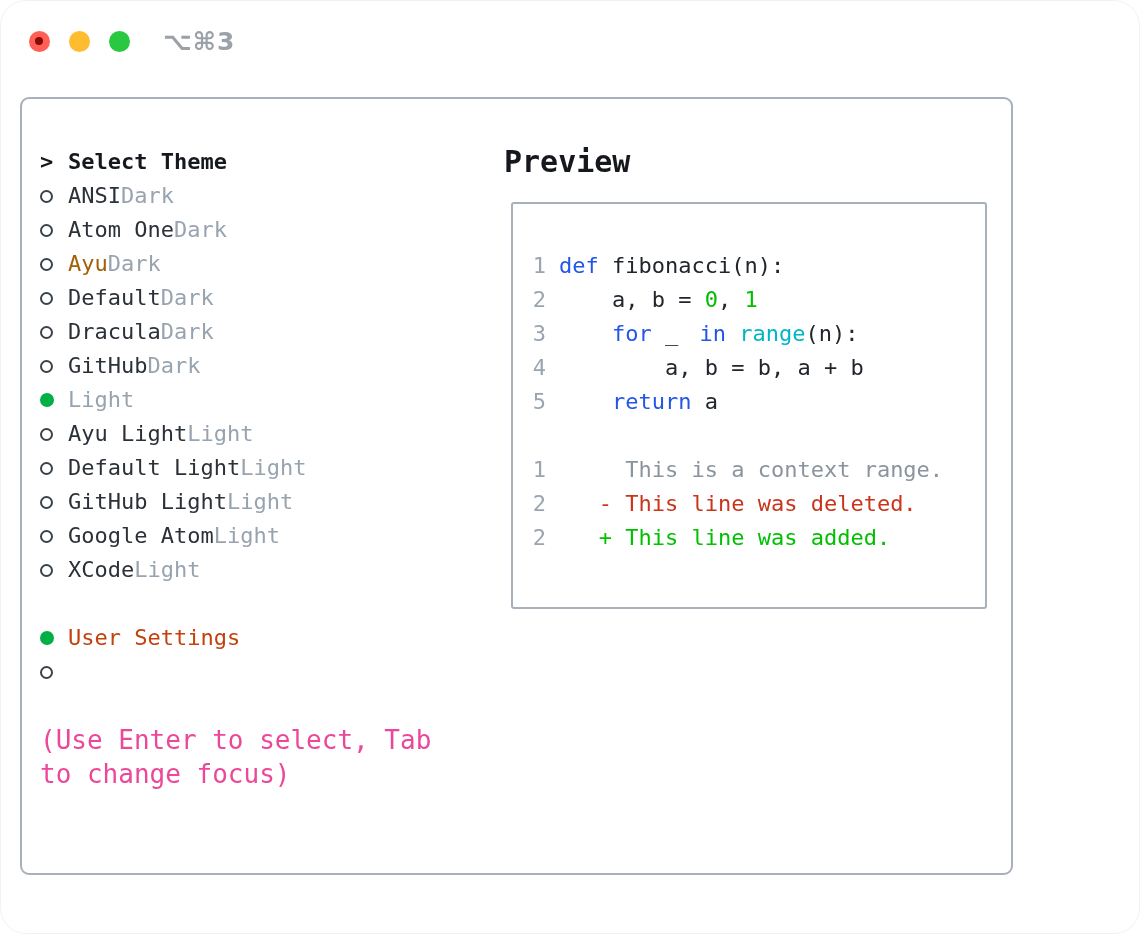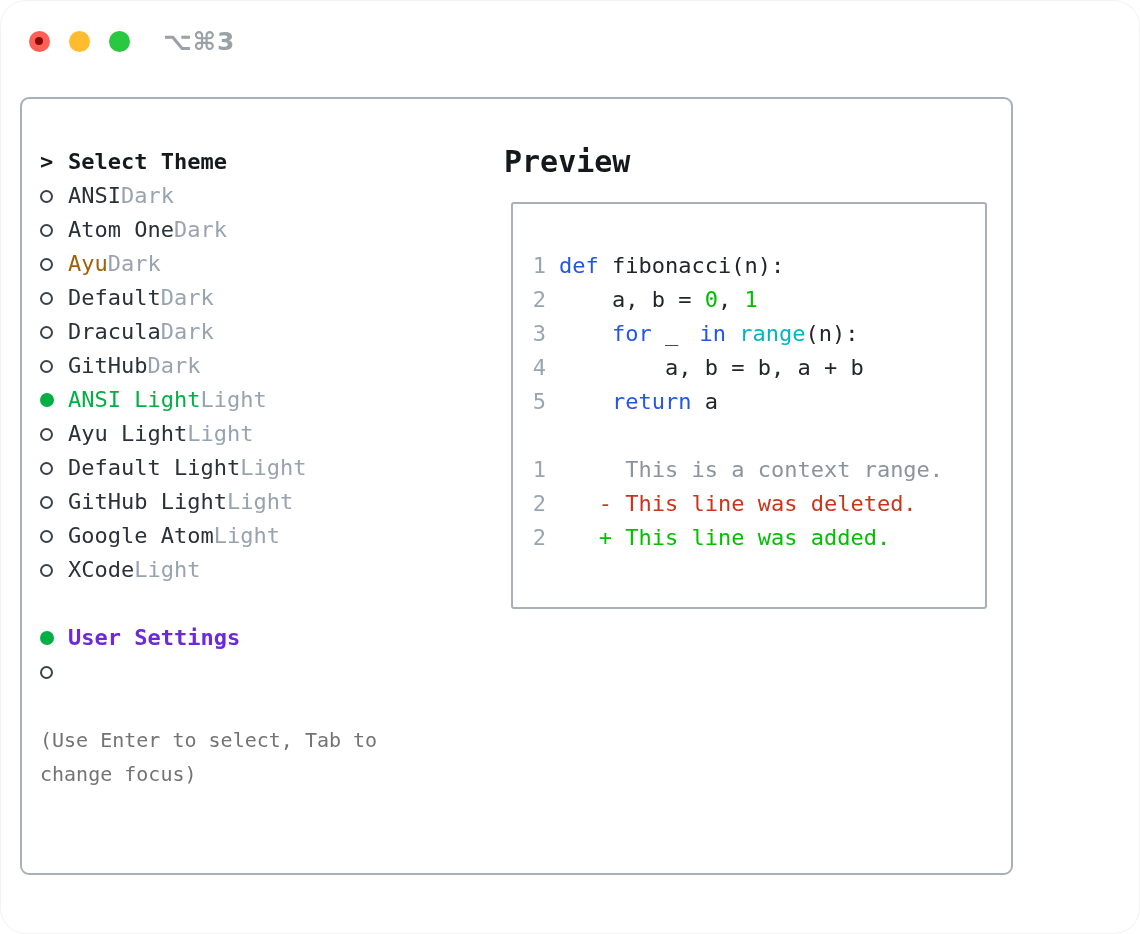--- a/index.html
+++ b/index.html
@@ -25,21 +25,21 @@
   }
   .leftcol{position:absolute;left:18px;top:46px;width:440px;font-size:22px;color:#2b3138;}
   .row{display:flex;height:34px;line-height:34px;align-items:center;white-space:pre;}
   .marker{width:28px;flex:0 0 28px;display:flex;align-items:center;}
   .circle{width:13px;height:13px;border-radius:50%;border:2px solid #3a424c;box-sizing:border-box;}
   .circle.filled{border:none;width:14px;height:14px;}
   .prompt{font-weight:700;color:#15191e;line-height:34px;}
   .heading{font-weight:700;color:#15191e;}
   .muted{color:#98a3b0;}
   .spacer{height:34px;}
-  .hint{margin-top:34px;width:420px;color:#737373;font-size:20px;line-height:34px;}
+  .hint{margin-top:34px;width:420px;color:#ec4899;font-size:26px;line-height:34px;}
   
   .preview-title{position:absolute;left:482px;top:46px;font-size:30px;line-height:34px;font-weight:700;color:#15191e;}
   .preview-box{
     position:absolute;left:489px;top:103px;width:476px;height:407px;
     border:2px solid #a8b0ba;border-radius:3px;box-sizing:border-box;background:#fff;
     padding:45px 0 0 19px;overflow:hidden;
   }
   .pline{display:flex;height:34px;line-height:34px;font-size:22px;}
   .ln{width:14px;flex:0 0 14px;text-align:right;margin-right:13px;}
   .lc{white-space:pre;text-align:right;}
@@ -64,33 +64,33 @@
         <span class="heading">Select Theme</span>
       </div>
 
       <div id="theme-list">
           <div class="row"><span class="marker"><span class="circle"></span></span><span style="color: rgb(43, 49, 56);">ANSI</span> <span class="muted">Dark</span></div>
           <div class="row"><span class="marker"><span class="circle"></span></span><span style="color: rgb(43, 49, 56);">Atom One</span> <span class="muted">Dark</span></div>
           <div class="row"><span class="marker"><span class="circle"></span></span><span style="color: #a16207;">Ayu</span> <span class="muted">Dark</span></div>
           <div class="row"><span class="marker"><span class="circle"></span></span><span style="color: rgb(43, 49, 56);">Default</span> <span class="muted">Dark</span></div>
           <div class="row"><span class="marker"><span class="circle"></span></span><span style="color: rgb(43, 49, 56);">Dracula</span> <span class="muted">Dark</span></div>
           <div class="row"><span class="marker"><span class="circle"></span></span><span style="color: rgb(43, 49, 56);">GitHub</span> <span class="muted">Dark</span></div>
-          <div class="row"><span class="marker"><span class="circle filled" style="background: rgb(0, 176, 68);"></span></span><span style="color: rgb(0, 176, 68);">ANSI Light</span> <span class="muted">Light</span></div>
+          <div class="row"><span class="marker"><span class="circle filled" style="background: rgb(0, 176, 68);"></span></span> <span class="muted">Light</span></div>
           <div class="row"><span class="marker"><span class="circle"></span></span><span style="color: rgb(43, 49, 56);">Ayu Light</span> <span class="muted">Light</span></div>
           <div class="row"><span class="marker"><span class="circle"></span></span><span style="color: rgb(43, 49, 56);">Default Light</span> <span class="muted">Light</span></div>
           <div class="row"><span class="marker"><span class="circle"></span></span><span style="color: rgb(43, 49, 56);">GitHub Light</span> <span class="muted">Light</span></div>
           <div class="row"><span class="marker"><span class="circle"></span></span><span style="color: rgb(43, 49, 56);">Google Atom</span> <span class="muted">Light</span></div>
           <div class="row"><span class="marker"><span class="circle"></span></span><span style="color: rgb(43, 49, 56);">XCode</span> <span class="muted">Light</span></div>
         </div>
 
       <div class="spacer"></div>
 
 
       <div id="apply-list">
-          <div class="row"><span class="marker"><span class="circle filled" style="background: rgb(0, 176, 68);"></span></span><span style="color: #6d28d9; font-weight: bold;">User Settings</span></div>
+          <div class="row"><span class="marker"><span class="circle filled" style="background: rgb(0, 176, 68);"></span></span><span style="color: #c2410c;">User Settings</span></div>
           <div class="row"><span class="marker"><span class="circle"></span></span></div>
         </div>
 
       <div class="hint">(Use Enter to select, Tab to change focus)</div>
     </div>
 
     <div class="preview-title">Preview</div>
 
     <div class="preview-box">
       <div id="preview-lines">

